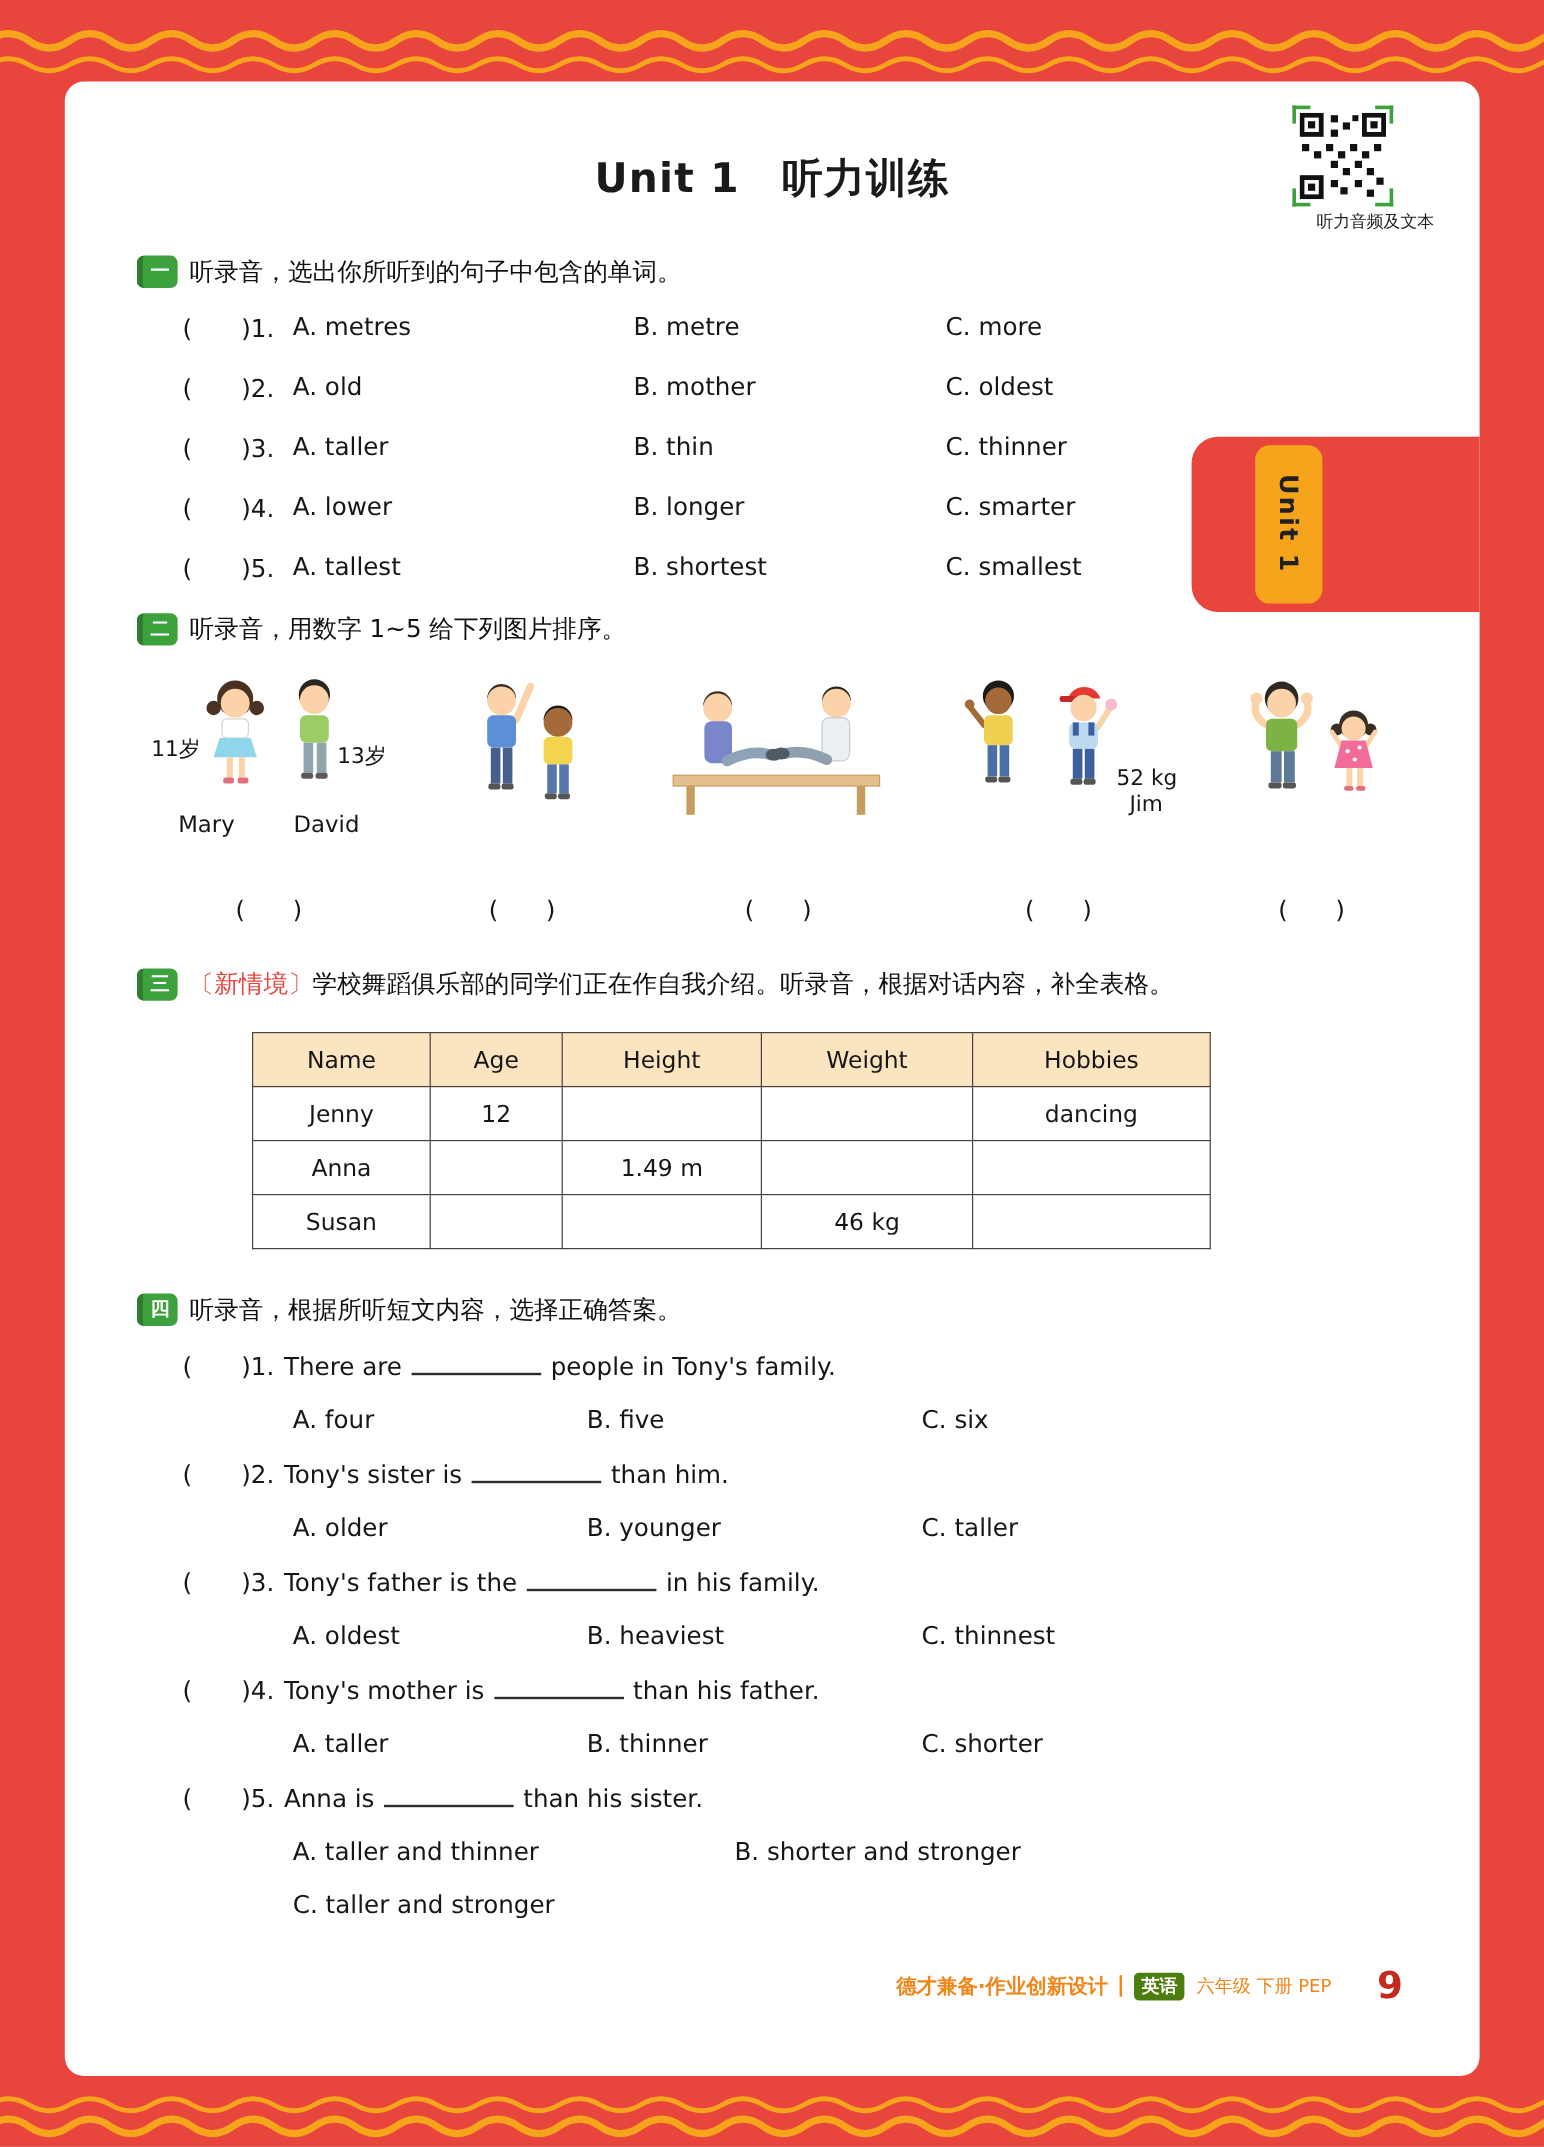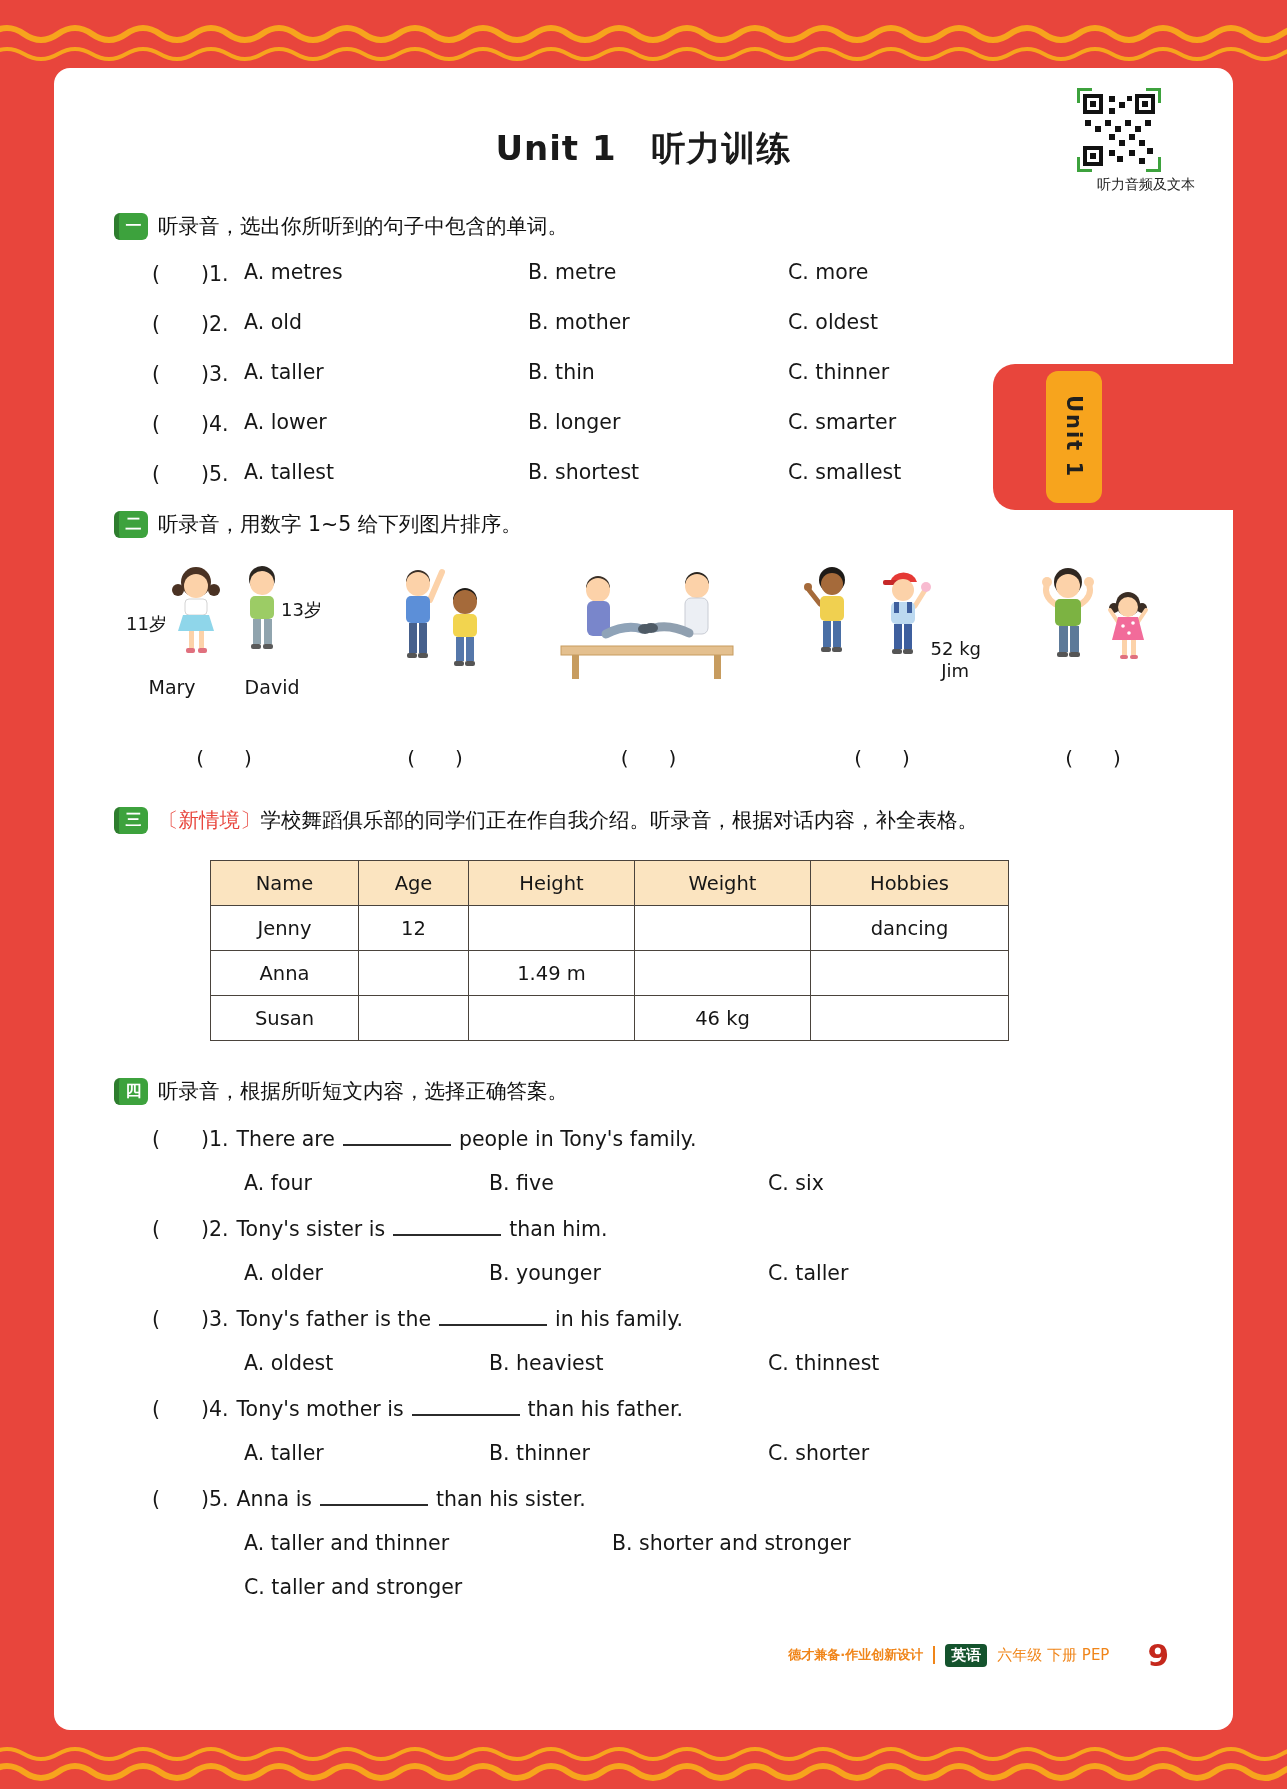--- a/index.html
+++ b/index.html
@@ -64,23 +64,23 @@
   
   .s4-rows { margin:20px 0 0 38px; }
   .q-block { margin-bottom:10px; }
   .q-stem { font-size:20.5px; color:#161616; margin-bottom:18px; }
   .q-stem .qnum { margin-right:8px; }
   .blank { display:inline-block; width:108px; border-bottom:2px solid #2b2b2b; height:16px; margin:0 8px; vertical-align:baseline; }
   .q-opts { display:grid; grid-template-columns:245px 279px auto; margin:0 0 20px 92px; font-size:20.5px; color:#161616; row-gap:20px; }
   .q-opts.wide { grid-template-columns:368px auto; }
   
   .footer { display:flex; align-items:center; justify-content:flex-end; margin-top:38px; padding-right:4px; gap:10px; }
-  .footer .brand { color:#f08519; font-weight:bold; font-size:13px; }
+  .footer .brand { color:#f08519; font-weight:bold; font-size:17px; }
   .footer .divider { width:2px; height:18px; background:#f08519; }
-  .footer .subject { background:#14532d; color:#fff; font-size:15px; font-weight:bold; padding:2px 6px; border-radius:4px; }
+  .footer .subject { background:#4d7c0f; color:#fff; font-size:15px; font-weight:bold; padding:2px 6px; border-radius:4px; }
   .footer .grade { color:#f08519; font-size:15px; }
   .footer .pagenum { color:#c5281c; font-size:31px; font-weight:bold; margin-left:28px; }
   .fig { display:block; }
 </style>
 </head>
 <body>
 
 <div class="page">
 
   <svg class="wave" style="top:22px" width="1287" height="24">
@@ -210,21 +210,21 @@
               <circle cx="138" cy="25" r="13" fill="#2b2620"></circle>
               <circle cx="138" cy="29" r="12" fill="#fcd2a9"></circle>
               <rect x="126" y="42" width="24" height="23" rx="5" fill="#9ccc65"></rect>
               <rect x="129" y="65" width="8" height="25" fill="#90a4ae"></rect>
                 <rect x="140" y="65" width="8" height="25" fill="#90a4ae"></rect>
               <rect x="127" y="90" width="10" height="5" rx="2" fill="#5a5a5a"></rect>
                 <rect x="139" y="90" width="10" height="5" rx="2" fill="#5a5a5a"></rect>
             </g>
           </svg>
           <span class="pic-label" style="left:2px; top:58px">11岁</span>
-          <span class="pic-label" style="right:2px; top:44px">13岁</span>
+          <span class="pic-label" style="right:2px; top:64px">13岁</span>
         </div>
         <div class="pic-names">
           <span>Mary</span>
           <span>David</span>
         </div>
         <div class="pic-paren">(　　)</div>
       </div>
 
       <div class="pic-col" style="width:150px">
         <div class="pic-canvas">

